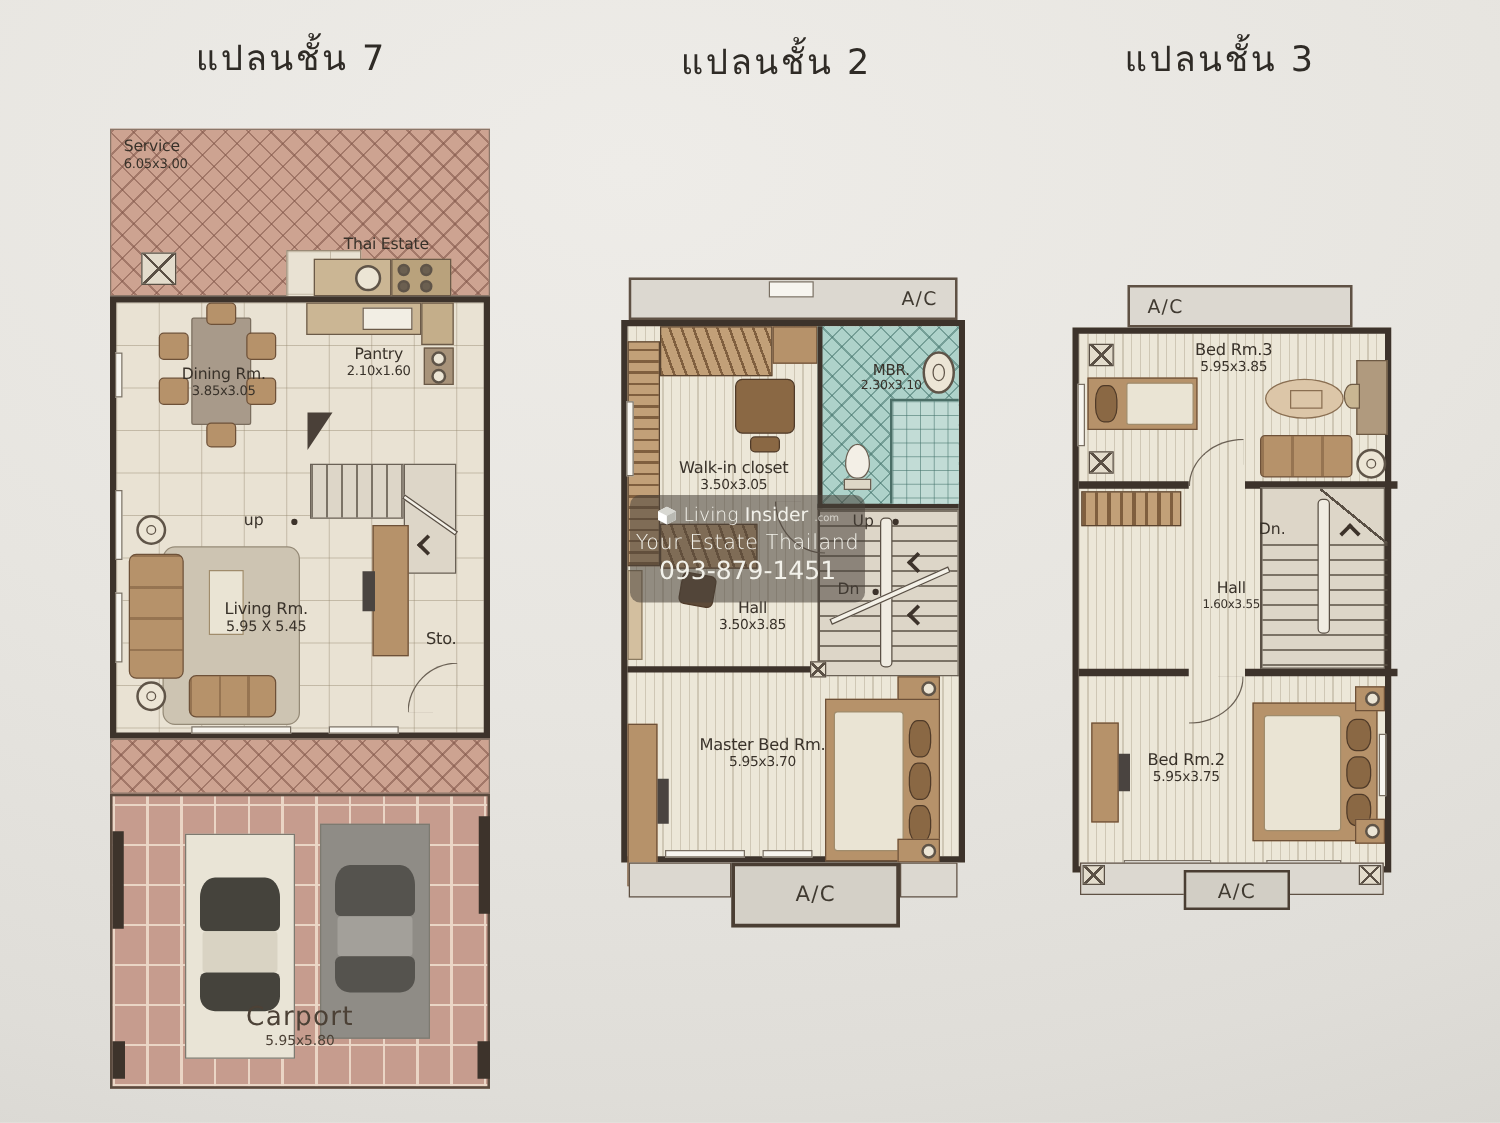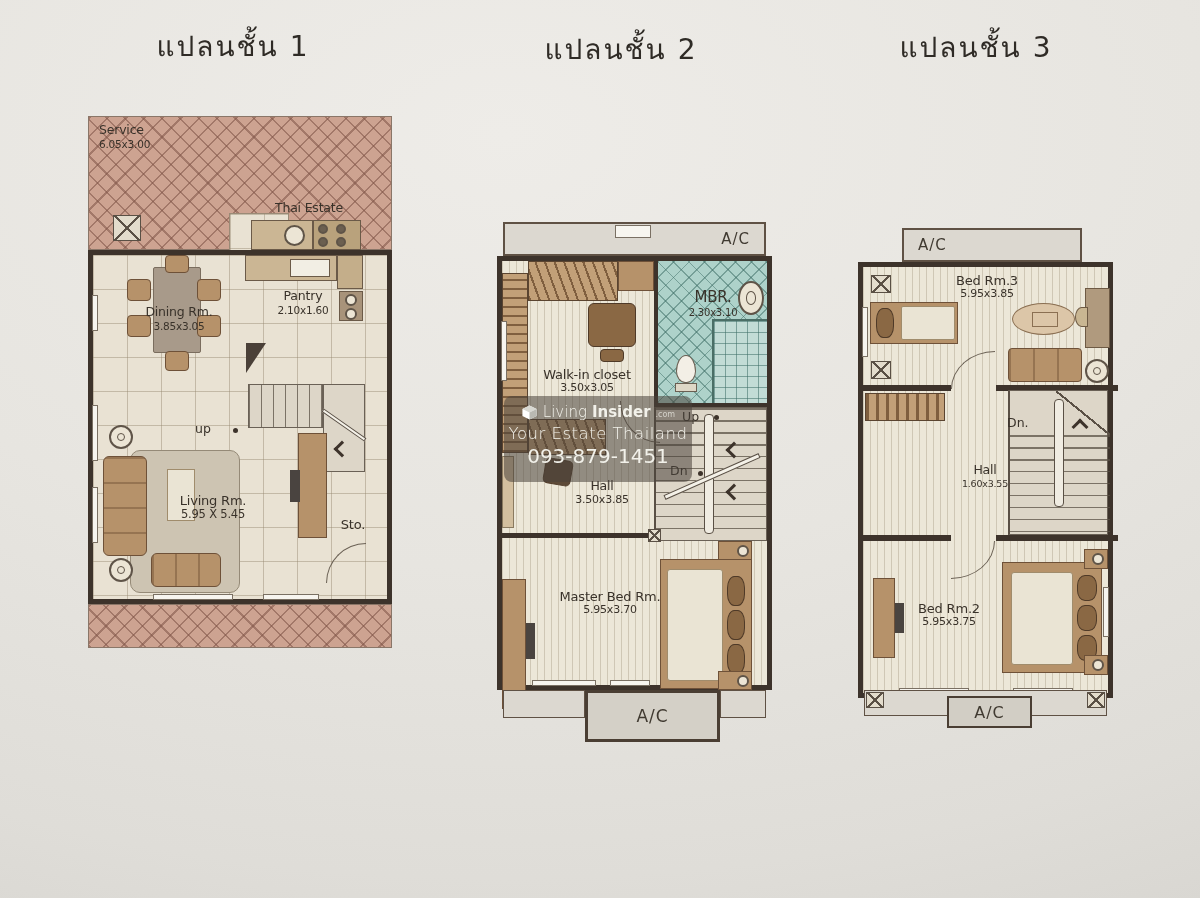--- a/index.html
+++ b/index.html
@@ -57,38 +57,38 @@
   .car .glassF{top:19%;height:24%;border-radius:12px 12px 5px 5px/16px 16px 5px 5px}
   .car .roof{position:absolute;left:15%;right:15%;top:43%;height:19%;border-radius:3px}
   .car .glassR{top:62%;height:17%;border-radius:5px 5px 12px 12px}
   .arcdl{border-left:1.5px solid #6a6054;border-bottom:1.5px solid #6a6054;border-radius:0 0 0 100%}
   .arcul{border-left:1.5px solid #6a6054;border-top:1.5px solid #6a6054;border-radius:100% 0 0 0}
   .slash{background:#f4f1e8;border:1px solid #5a5045}
   .rail{background:#f0ece2;border:1.5px solid #5a5045;border-radius:4px}
   .wm{position:absolute;left:504px;top:396px;width:188px;height:86px;background:rgba(72,66,58,.55);
       border-radius:8px;color:#f2f1ea;text-align:center;padding-top:7px;z-index:20}
   .wm .r1{font-size:15px;display:flex;align-items:flex-end;justify-content:center;gap:5px}
-  .wm .r1 .light{font-weight:300}.wm .r1 b{font-weight:700}
+  .wm .r1 .light{font-weight:300}.wm .r1 b{font-weight:400}
   .wm .tld{font-size:8px;opacity:.7;padding-bottom:2px}
   .wm .r2{font-size:16.5px;font-weight:300;letter-spacing:.5px;margin-top:3px;white-space:nowrap}
   .wm .r3{font-size:20px;margin-top:1px}
   .biglbl{position:absolute;text-align:center;color:#4c4136;z-index:5}
   .biglbl .nm{display:block;font-size:21px;letter-spacing:1px}
   .biglbl .dm{display:block;font-size:11px;margin-top:1px}
 </style>
 </head>
 <body>
 
 <div class="photo">
 
-  <div class="title" style="left:113px;top:24px;width:240px">แปลนชั้น 1</div>
+  <div class="title" style="left:113px;top:24px;width:240px">แปลนชั้น 7</div>
   <div class="title" style="left:501px;top:27px;width:240px">แปลนชั้น 2</div>
   <div class="title" style="left:856px;top:25px;width:240px">แปลนชั้น 3</div>
 
-  <div class="plan" style="left:88px;top:116px;width:304px;height:768px">
+  <div class="plan" style="left:88px;top:103px;width:304px;height:768px">
 
     <div class="abs hatchA" style="left:0;top:0;width:304px;height:134px;border:1.5px solid #8a7668">
       <div class="lbl" style="left:10px;top:6px;text-align:left">
         <span class="nm">Service</span>
         <span class="dm">6.05x3.00</span>
       </div>
       <div class="abs xbox" style="left:24px;top:98px;width:28px;height:26px"></div>
       <div class="abs tile" style="left:140px;top:96px;width:60px;height:38px;border:1px solid #9a8a76"></div>
       <div class="lbl" style="left:150px;top:84px;width:140px">
         <span class="nm">Thai Estate</span>
@@ -166,20 +166,40 @@
 
       <div class="abs win" style="left:-1px;top:40px;width:6px;height:36px"></div>
       <div class="abs win" style="left:-1px;top:150px;width:6px;height:56px"></div>
       <div class="abs win" style="left:-1px;top:232px;width:6px;height:56px"></div>
       <div class="abs win" style="left:60px;bottom:-1px;width:80px;height:6px"></div>
       <div class="abs win" style="left:170px;bottom:-1px;width:56px;height:6px"></div>
     </div>
 
     <div class="abs hatchA" style="left:0;top:488px;width:304px;height:44px;border:1.5px solid #8a7668"></div>
 
+    <div class="abs stone" style="left:0;top:532px;width:304px;height:236px;border:2px solid #5a4a3e">
+      <div class="car" style="left:58px;top:30px;width:88px;height:180px;background:#e9e4d6">
+        <div class="glassF" style="background:#45433c"></div>
+        <div class="roof" style="background:#d9d3c3"></div>
+        <div class="glassR" style="background:#45433c"></div>
+      </div>
+      <div class="car" style="left:166px;top:22px;width:88px;height:172px;background:#8f8c86">
+        <div class="glassF" style="background:#55534e"></div>
+        <div class="roof" style="background:#a3a09a"></div>
+        <div class="glassR" style="background:#55534e"></div>
+      </div>
+      <div class="biglbl" style="left:0;right:0;top:164px">
+        <span class="nm">Carport</span>
+        <span class="dm">5.95x5.80</span>
+      </div>
+      <div class="abs wseg" style="left:0;top:28px;width:9px;height:78px"></div>
+      <div class="abs wseg" style="left:293px;top:16px;width:9px;height:78px"></div>
+      <div class="abs wseg" style="left:0;top:196px;width:10px;height:30px"></div>
+      <div class="abs wseg" style="left:292px;top:196px;width:10px;height:30px"></div>
+    </div>
   </div>
 
   <div class="plan" style="left:497px;top:222px;width:275px;height:525px">
 
     <div class="abs acledge" style="left:6px;top:0;width:263px;height:34px">
       <div class="abs win" style="left:110px;top:1px;width:36px;height:13px"></div>
       <div class="aclbl" style="right:14px;top:6px">A/C</div>
     </div>
 
     <div class="abs wood wallbox" style="left:0;top:34px;width:275px;height:434px">
@@ -190,21 +210,21 @@
       <div class="abs wardrobe" style="left:26px;top:158px;width:78px;height:36px"></div>
       <div class="abs dtan" style="left:86px;top:42px;width:48px;height:44px;border-radius:6px"></div>
       <div class="abs dtan" style="left:98px;top:88px;width:24px;height:13px;border-radius:4px"></div>
       <div class="lbl" style="left:18px;top:106px;width:134px">
         <span class="nm" style="font-size:13px">Walk-in closet</span>
         <span class="dm" style="font-size:11px">3.50x3.05</span>
       </div>
 
       <div class="abs teal" style="left:152px;top:0;width:113px;height:146px;border-left:4px solid #3d332b;border-bottom:4px solid #3d332b">
         <div class="lbl" style="left:10px;top:28px;width:90px">
-          <span class="nm" style="font-size:15px">MBR.</span>
+          <span class="nm" style="font-size:12px">MBR.</span>
           <span class="dm" style="font-size:10px">2.30x3.10</span>
         </div>
         <div class="abs ring" style="left:80px;top:20px;width:26px;height:34px">
             <i></i>
           </div>
         <div class="abs showertile" style="left:54px;top:58px;width:55px;height:84px;border-left:2px solid #4a6e66;border-top:2px solid #4a6e66"></div>
         <div class="abs toiletbowl" style="left:18px;top:94px;width:20px;height:28px"></div>
         <div class="abs toilettank" style="left:17px;top:122px;width:22px;height:9px"></div>
       </div>
 

